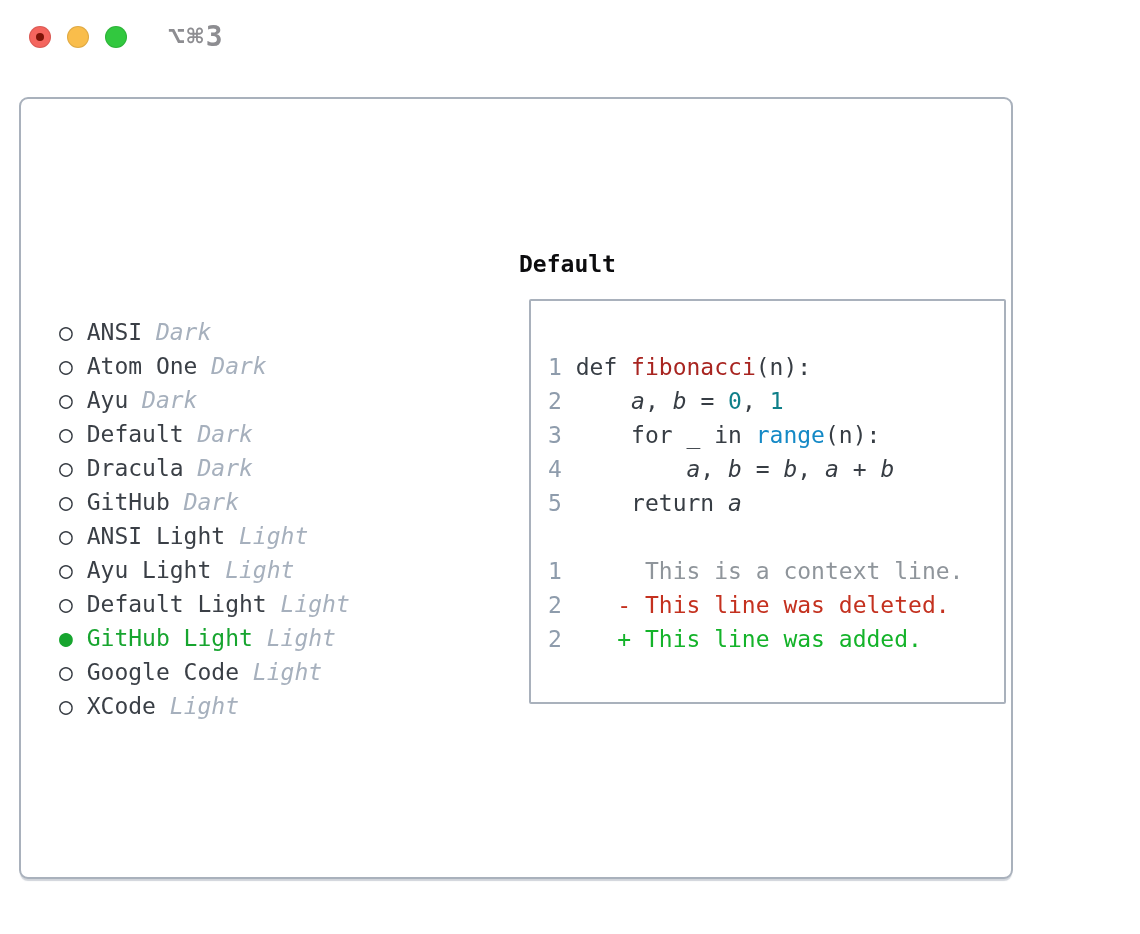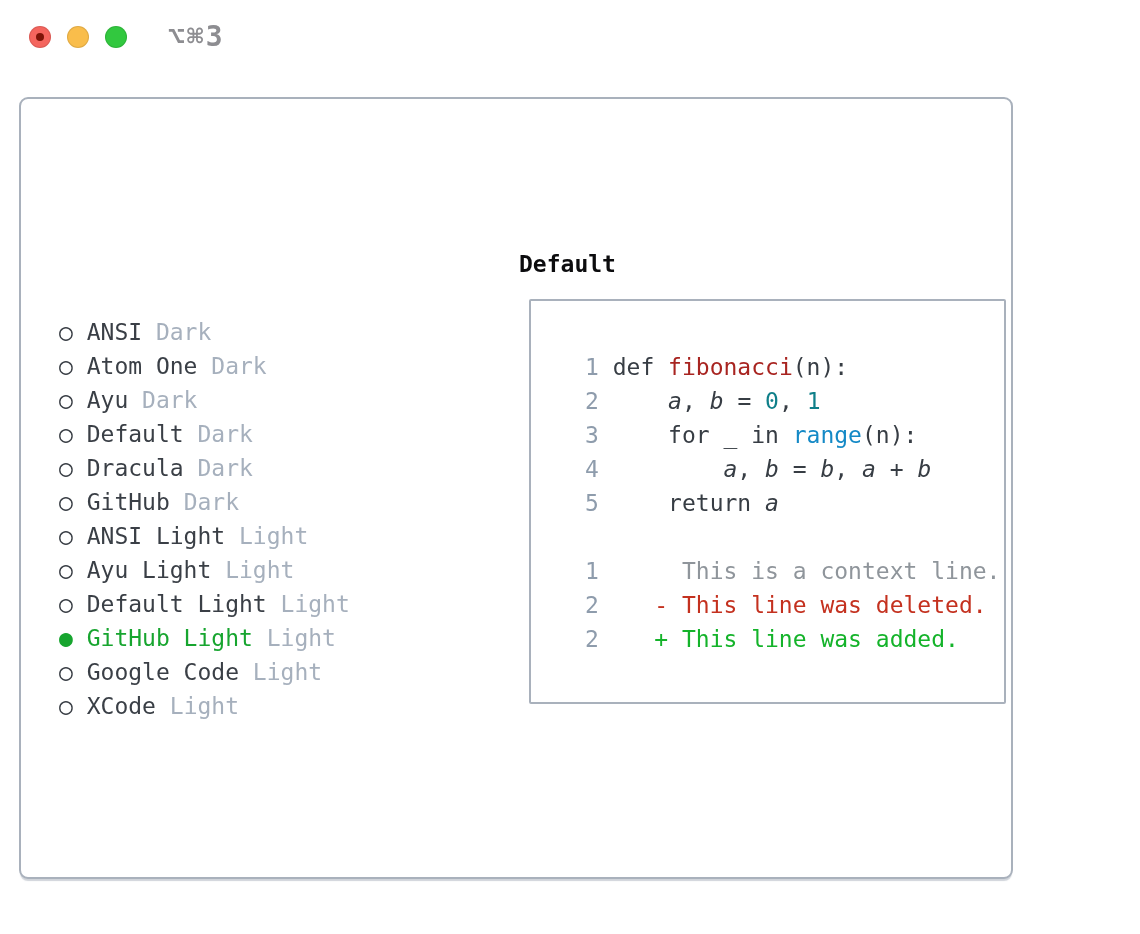--- a/index.html
+++ b/index.html
@@ -39,41 +39,41 @@
   
   .left-col {
     position:absolute; left:38px; top:148px;
     font-size:23px; line-height:34px; white-space:pre;
     color:var(--item-text);
   }
   .row { min-height:34px; }
   .prompt, .bullet { display:inline-block; width:2ch; }
   .hdr { font-weight:bold; color:var(--header-text); }
   .prompt { font-weight:bold; color:var(--header-text); }
-  .variant { color:var(--muted); }
+  .variant { color:var(--muted);font-style:italic; }
   .theme-item.selected .bullet,
   .theme-item.selected .tname,
   .apply-option.selected .bullet,
   .apply-option.selected .olabel { color:var(--accent-green); }
 
   
   .preview-title {
     position:absolute; left:498px; top:148px;
     font-size:23px; line-height:34px; font-weight:bold; color:var(--header-text);
   }
   .preview-box {
     position:absolute; left:508px; top:200px; width:477px; height:405px;
     border:2px solid var(--panel-border); border-radius:2px; box-sizing:border-box;
     background:#ffffff;
   }
   .preview-code {
     position:absolute; left:527px; top:251px;
     font-size:23px; line-height:34px; white-space:pre;
   }
-  .code-line { min-height:34px;margin-left:37px; }
+  .code-line { min-height:34px; }
   .seg-var { font-style:italic; }
 </style>
 </head>
 <body>
 
 <div class="window">
 
   <div class="light light-close"></div>
   <div class="light light-min"></div>
   <div class="light light-zoom"></div>

